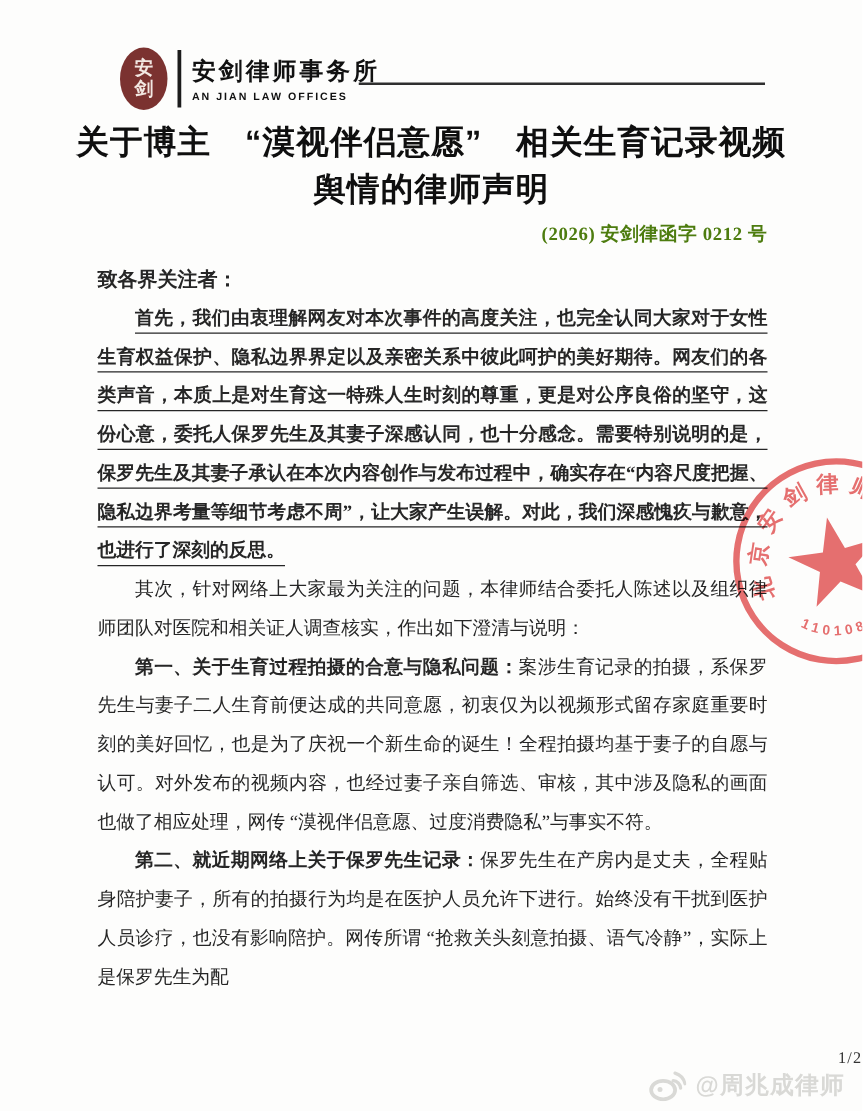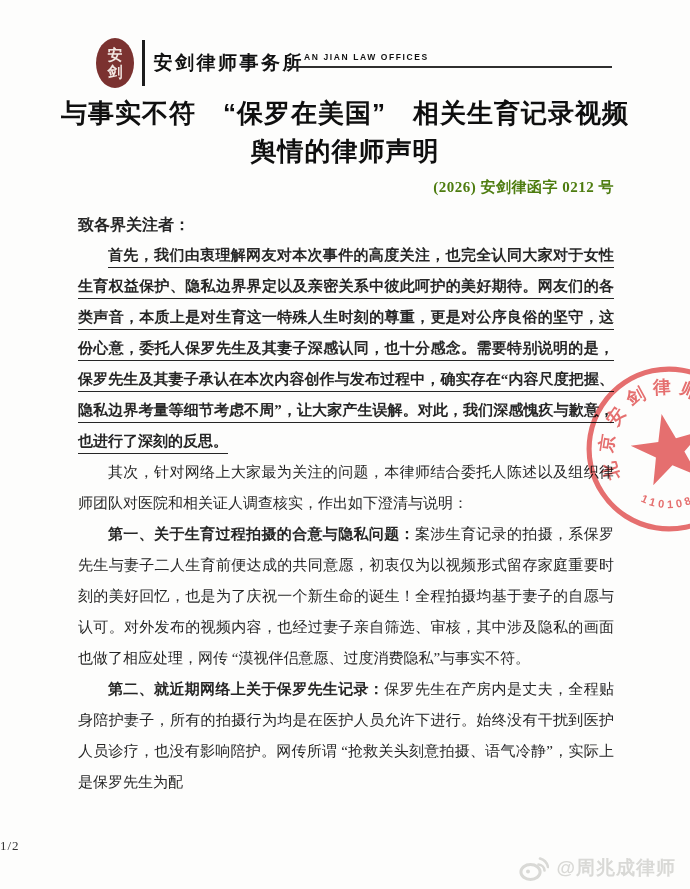--- a/index.html
+++ b/index.html
@@ -10,21 +10,21 @@
   }
   
   .letterhead{position:absolute;top:38px;left:96px;display:flex;align-items:center;}
   .logo-oval{
     width:38px;height:50px;border-radius:50%;background:#7b3230;
     display:flex;flex-direction:column;align-items:center;justify-content:center;
     color:#f2e7e2;font-size:15px;line-height:1.15;font-weight:700;
     font-family:"Liberation Sans","DejaVu Sans",sans-serif;
   }
   .logo-divider{width:2.5px;height:46px;background:#1c1c1c;margin:0 9px 0 8px;}
-  .firm-names{display:flex;flex-direction:row;justify-content:center;text-align:right;}
+  .firm-names{display:flex;flex-direction:column;justify-content:center;}
   .firm-cn{
     font-family:"Liberation Sans","DejaVu Sans",sans-serif;
     font-weight:900;font-size:19px;letter-spacing:2.5px;color:#111;
   }
   .firm-en{
     font-family:"Liberation Sans","DejaVu Sans",sans-serif;
     font-weight:700;font-size:8.5px;letter-spacing:1.6px;color:#111;margin-top:2px;
   }
   .head-rule{position:absolute;left:287px;top:66px;width:325px;height:2px;background:#2f2f2f;}
   
@@ -46,21 +46,21 @@
     text-decoration:underline;text-underline-offset:7px;text-decoration-thickness:1.3px;
   }
   .lead{font-weight:700;}
   
   .seal{
     position:absolute;left:584px;top:364px;width:170px;height:170px;
     transform:rotate(-12deg);opacity:.82;mix-blend-mode:multiply;pointer-events:none;
   }
   
   .page-num{
-    position:absolute;top:838px;left:0;width:100%;text-align:left;
+    position:absolute;top:838px;left:0;width:100%;text-align:right;
     font-size:13px;letter-spacing:1px;color:#333;
   }
   .watermark{
     position:absolute;right:14px;bottom:8px;display:flex;align-items:flex-end;gap:7px;
     color:#d9d9d6;font-family:"Liberation Sans","DejaVu Sans",sans-serif;
     font-weight:700;font-size:19px;letter-spacing:1px;
   }
 </style>
 </head>
 <body>
@@ -74,21 +74,21 @@
     </div>
     <div class="logo-divider"></div>
     <div class="firm-names">
       <span class="firm-cn">安剑律师事务所</span>
       <span class="firm-en">AN JIAN LAW OFFICES</span>
     </div>
   </div>
   <div class="head-rule"></div>
 
   <h1 class="doc-title">
-    <span>与事实不符　“保罗在美国”　相关生育记录视频</span><br>
+    <span>关于博主　“漠视伴侣意愿”　相关生育记录视频</span><br>
     <span>舆情的律师声明</span>
   </h1>
 
   <div class="ref-line">(2026) 安剑律函字 0212 号</div>
 
   <div class="doc-body">
     <div class="salutation">致各界关注者：</div>
     <p class="p-underline">首先，我们由衷理解网友对本次事件的高度关注，也完全认同大家对于女性生育权益保护、隐私边界界定以及亲密关系中彼此呵护的美好期待。网友们的各类声音，本质上是对生育这一特殊人生时刻的尊重，更是对公序良俗的坚守，这份心意，委托人保罗先生及其妻子深感认同，也十分感念。需要特别说明的是，保罗先生及其妻子承认在本次内容创作与发布过程中，确实存在“内容尺度把握、隐私边界考量等细节考虑不周”，让大家产生误解。对此，我们深感愧疚与歉意，也进行了深刻的反思。</p>
     <p>其次，针对网络上大家最为关注的问题，本律师结合委托人陈述以及组织律师团队对医院和相关证人调查核实，作出如下澄清与说明：</p>
     <p><span class="lead">第一、关于生育过程拍摄的合意与隐私问题：</span><span>案涉生育记录的拍摄，系保罗先生与妻子二人生育前便达成的共同意愿，初衷仅为以视频形式留存家庭重要时刻的美好回忆，也是为了庆祝一个新生命的诞生！全程拍摄均基于妻子的自愿与认可。对外发布的视频内容，也经过妻子亲自筛选、审核，其中涉及隐私的画面也做了相应处理，网传 “漠视伴侣意愿、过度消费隐私”与事实不符。</span></p>

